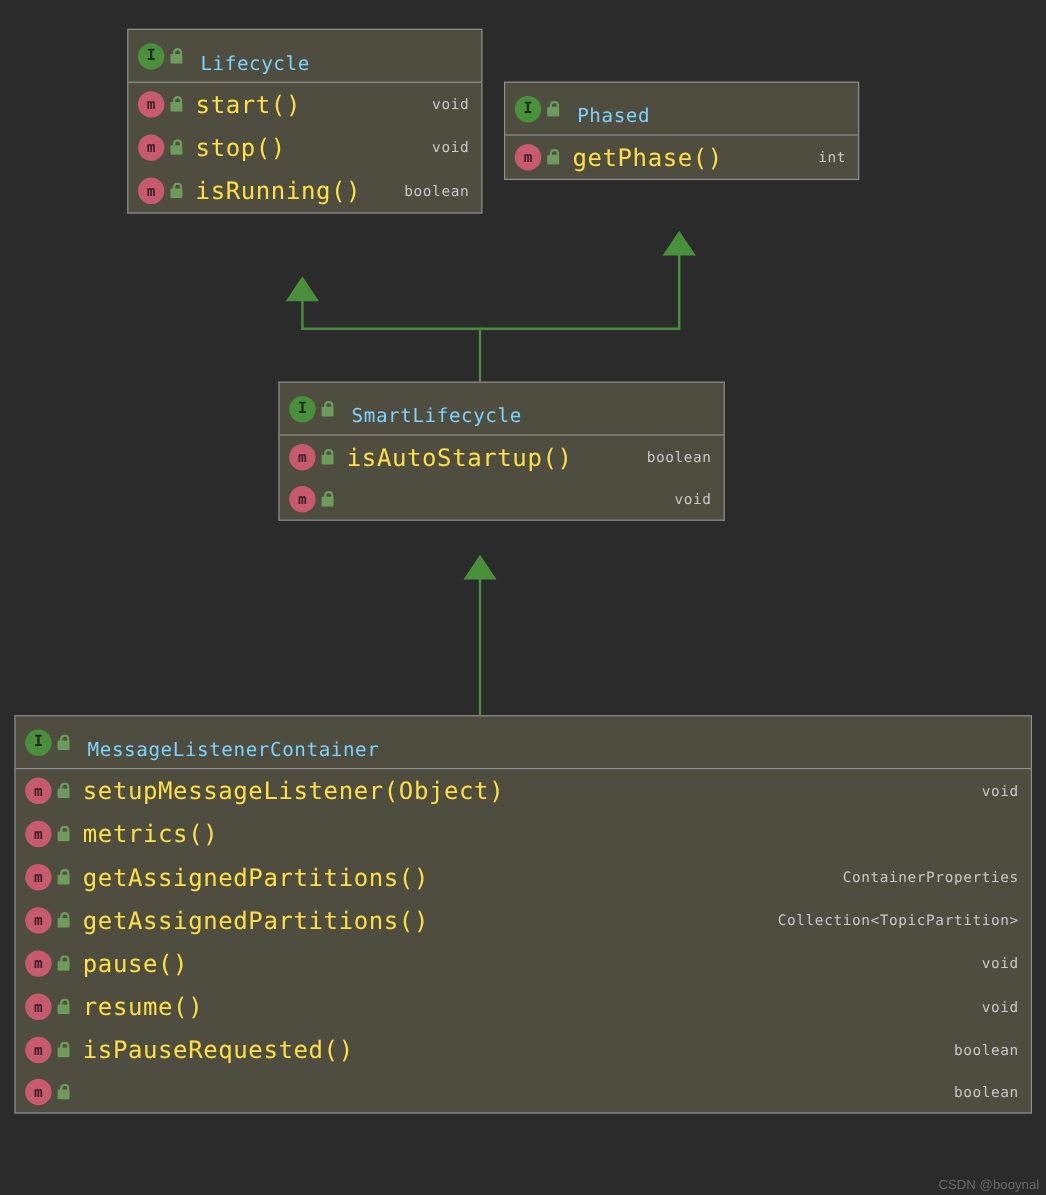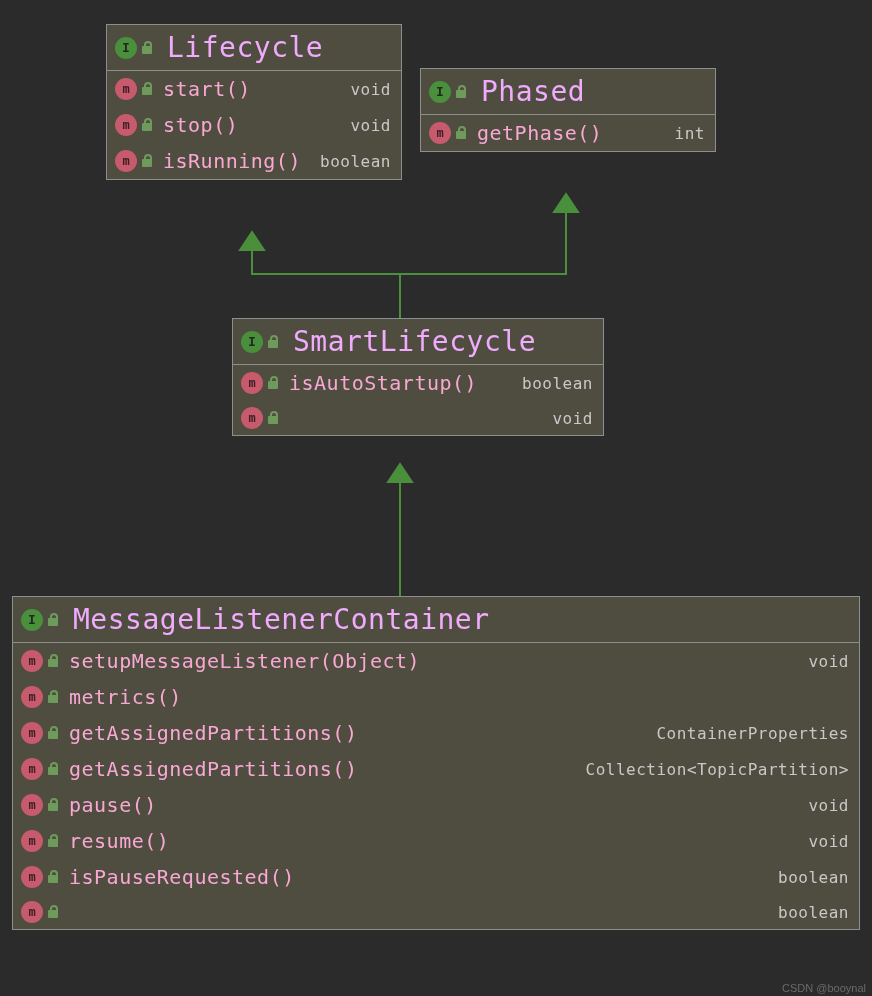--- a/index.html
+++ b/index.html
@@ -96,34 +96,35 @@
     top: 0px;
     left: 3px;
     width: 4px;
     height: 6px;
     border: 2px solid #6e9b5b;
     border-bottom: none;
     border-radius: 4px 4px 0 0;
   }
   .member-name {
     font-size: 20px;
-    color: #f9a8d4;
+    color: #fde047;
     letter-spacing: 0.5px;
     white-space: nowrap;
   }
   .class-name {
-    font-size: 28px;
-    color: #f0abfc;
+    font-size: 16px;
+    color: #7dd3fc;
     letter-spacing: 0.5px;
     margin-left: 4px;
+    margin-top: 12px;
   }
   .member-type {
     margin-left: auto;
     padding-left: 16px;
-    font-size: 16px;
+    font-size: 12px;
     color: #c8c8c8;
     letter-spacing: 0.5px;
     white-space: nowrap;
   }
   .member-type.inline {
     margin-left: 0;
     padding-left: 10px;
   }
   .watermark {
     position: absolute;

